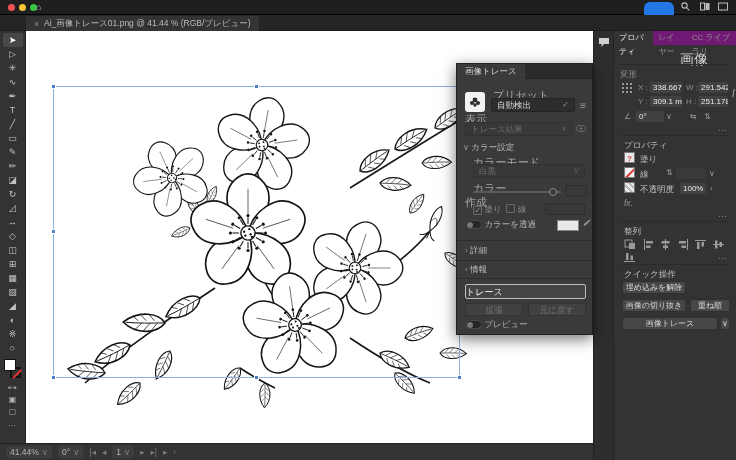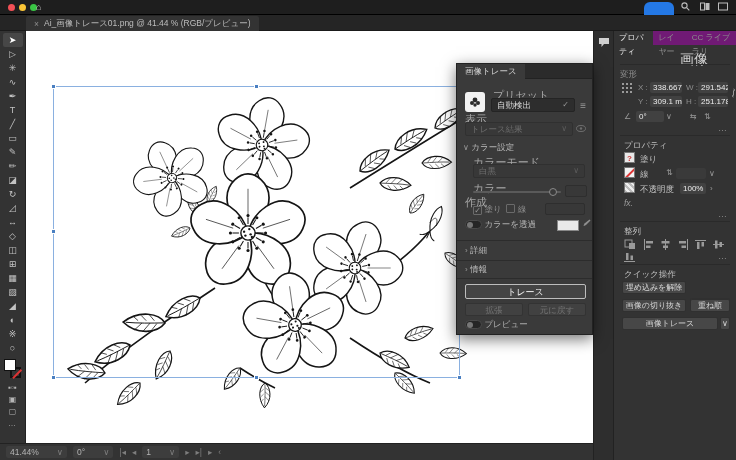--- a/index.html
+++ b/index.html
@@ -52,21 +52,21 @@
   #tp-eye { position:absolute; right:6px; top:60px; color:#6e6e6e; }
   .slider { position:absolute; height:2px; background:#5a5a5a; border-radius:1px; }
   .slider .knob { position:absolute; top:-3px; width:8px; height:8px; border-radius:50%; background:#3a3a3a; border:1.5px solid #8a8a8a; }
   .numbox { position:absolute; width:22px; height:12px; background:#383838; border:1px solid #2e2e2e; border-radius:2px; }
   .cb { display:inline-block; width:9px; height:9px; border:1px solid #6a6a6a; border-radius:1px; background:#3a3a3a; vertical-align:-1px; color:#9a9a9a; font-size:8px; line-height:8px; text-align:center; }
   .tp-row { position:absolute; color:#8f8f8f; font-size:8.5px; }
   .toggle { display:inline-block; position:relative; width:17px; height:9px; background:#262626; border:1px solid #4a4a4a; border-radius:5px; vertical-align:-2px; }
   .toggle .tk { position:absolute; left:1px; top:1px; width:6px; height:6px; border-radius:50%; background:#777; }
   .tp-div { position:absolute; left:0; width:100%; height:1px; background:#2c2c2c; }
   .tp-coll { position:absolute; left:8px; color:#bdbdbd; font-size:8.5px; }
-  #tp-tracebtn { position:absolute; left:8px; top:220px; width:121px; height:15px; background:#444; border:1px solid #bdbdbd; border-radius:2px; color:#f0f0f0; font-size:9px; text-align:center; line-height:14px; }
+  #tp-tracebtn { position:absolute; left:8px; top:220px; width:121px; height:15px; background:#444; border:1px solid #bdbdbd; border-radius:2px; color:#f0f0f0; font-size:9px; line-height:14px; }
   .tp-dimbtn { position:absolute; top:239px; height:13px; background:#414141; border:1px solid #333; border-radius:2px; color:#747474; font-size:8.5px; text-align:center; line-height:12px; }
   #tp-swatch { position:absolute; left:100px; top:156px; width:22px; height:11px; background:#e9e9e9; border:1px solid #888; }
   #tp-eyedrop { position:absolute; left:126px; top:155px; color:#8f8f8f; font-size:9px; }
 
   
   #dockstrip { position:absolute; left:593px; top:31px; width:21px; height:429px; background:#2e2e2e; border-left:1px solid #222; border-right:1px solid #222; }
   #rightpanel { position:absolute; left:614px; top:31px; width:122px; height:429px; background:#333; }
   #rp-tabs { position:absolute; left:0; top:0; width:100%; height:14px; background:#701a75; display:flex; gap:0;justify-content:space-between; }
   .rp-tab { padding:0 5px; line-height:14px; font-size:8px; color:#8d8d8d; }
   .rp-tab.active { background:#333; color:#e3e3e3; }
@@ -82,21 +82,21 @@
   .swq { position:absolute; width:11px; height:11px; background:#e8e8e8; border:1px solid #777; color:#c33; font-size:8px; text-align:center; line-height:11px; font-weight:bold; }
   .swstroke { position:absolute; width:11px; height:11px; background:#f2f2f2; border:1px solid #777; overflow:hidden; }
   .swstroke:after { content:""; position:absolute; left:-2px; top:4px; width:15px; height:1.5px; background:#d33; transform:rotate(-45deg); }
   .opic { position:absolute; width:11px; height:11px; border:1px solid #777;
     background:repeating-linear-gradient(45deg,#bbb 0 2px,#eee 2px 4px); }
   .qbtn { position:absolute; height:13px; background:#474747; border:1px solid #303030; border-radius:2px; color:#d6d6d6; font-size:8px; text-align:center; line-height:12px; overflow:hidden; white-space:nowrap; }
   .alic { display:inline-block; margin-right:4px; }
 
   
   #statusbar { position:absolute; left:0; top:443px; width:593px; height:17px; background:#333; border-top:1px solid #222; display:flex; align-items:center; gap:6px; padding-left:6px; color:#b5b5b5; font-size:8.5px; }
-  .sb-box { display:flex; align-items:center; gap:18px; padding:1px 4px; background:#3d3d3d; border-radius:2px; }
+  .sb-box { display:flex; align-items:center; gap:3px; padding:1px 4px; background:#3d3d3d; border-radius:2px; }
   .sb-dim { color:#7d7d7d; }
 </style>
 </head>
 <body>
 
 <div id="app">
 
   <div id="titlebar">
     <span class="tl" style="left:8px;background:#f25056"></span>
     <span class="tl" style="left:19px;background:#fac536"></span>

